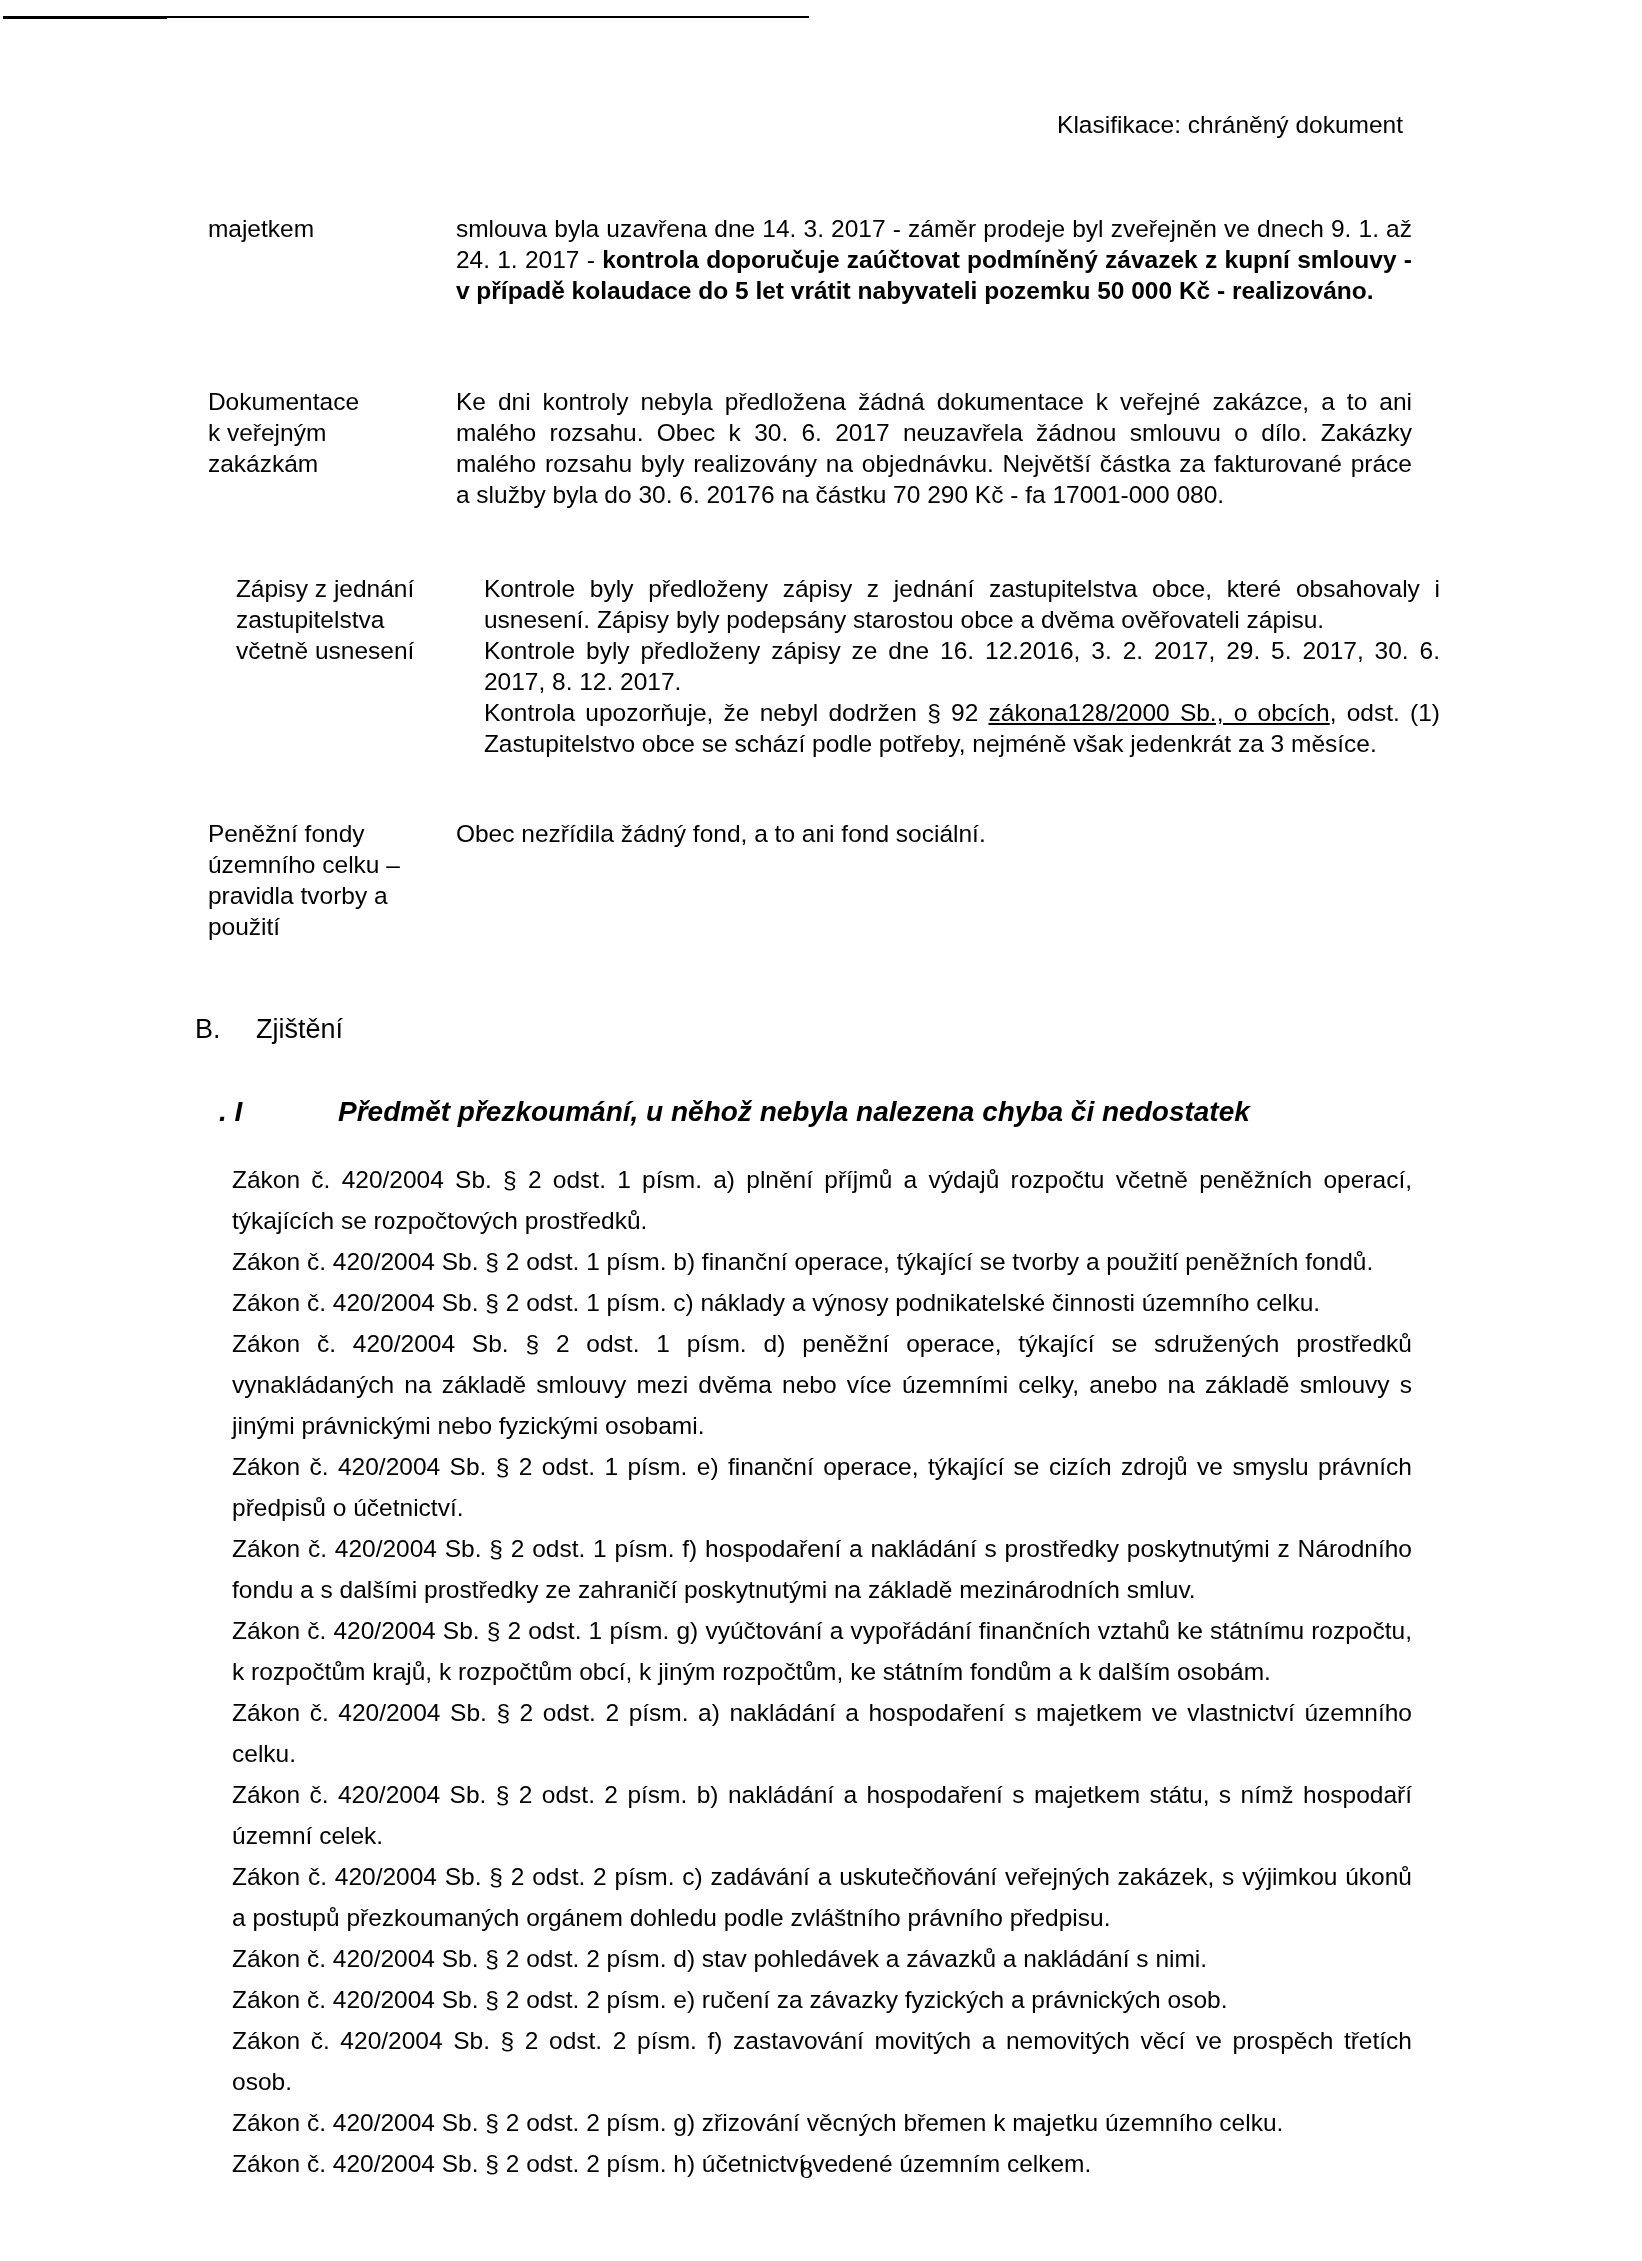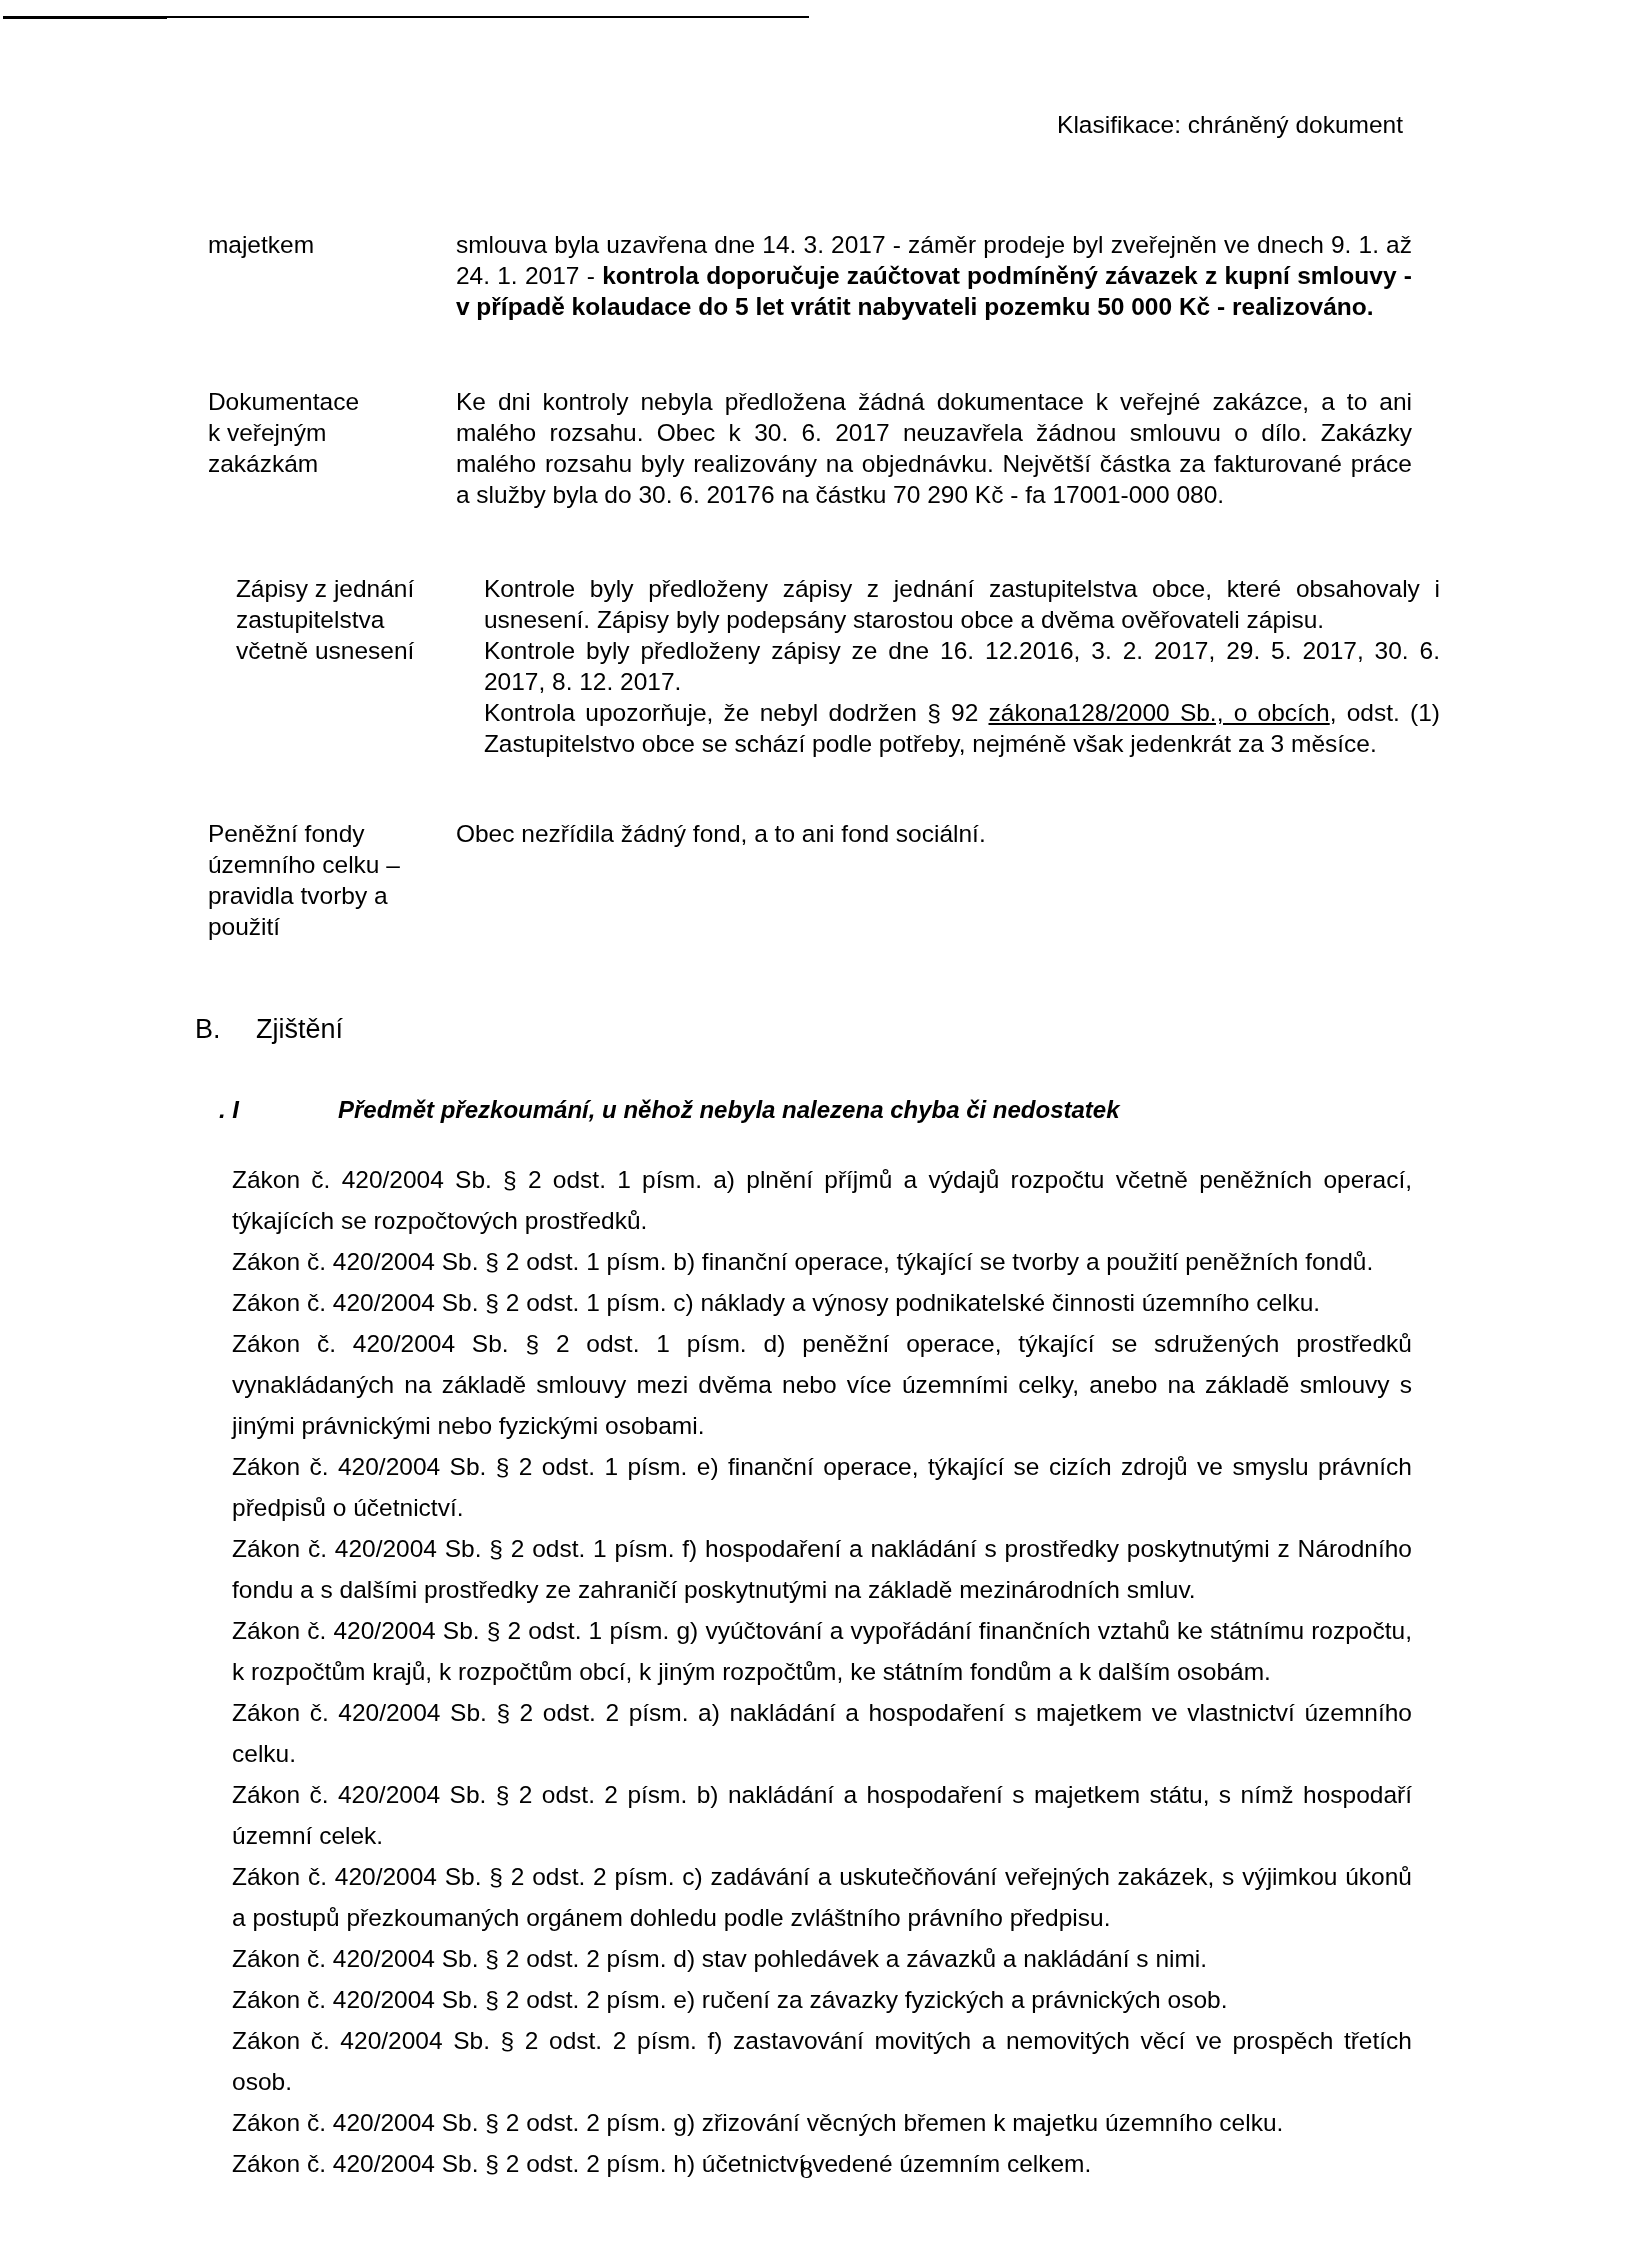--- a/index.html
+++ b/index.html
@@ -28,42 +28,42 @@
       flex: 1; text-align: justify;
     }
     .row .content p { margin: 0; }
     .bold { font-weight: bold; }
     .uline { text-decoration: underline; }
     .sec-b {
       position: absolute; left: 195px; top: 1014px; font-size: 27px; font-weight: normal;
     }
     .sec-b .letter { display: inline-block; width: 61px; }
     .sec-i {
-      position: absolute; left: 219px; top: 1096px; font-size: 24px; font-weight: bold; font-style: italic;
+      position: absolute; left: 219px; top: 1096px; font-size: 28px; font-weight: bold; font-style: italic;
     }
     .sec-i .num { display: inline-block; width: 119px; }
     .laws {
       position: absolute; left: 232px; top: 1159px; width: 1180px;
       font-size: 24.5px; line-height: 41px; text-align: justify;
     }
     .laws p { margin: 0; }
     .page-num {
       position: absolute; left: 800px; top: 2155px;
       font-family: "Liberation Serif", serif; font-size: 26px;
     }
   </style>
 </head>
 <body>
 
 <div class="top-rule"></div>
 <div class="top-rule2"></div>
 
 <div class="header-class">Klasifikace: chráněný dokument</div>
 
-<div class="row" style="top:229px;justify-content:flex-end;">
+<div class="row" style="top:213px;justify-content:flex-end;">
   <div class="label">majetkem</div>
   <div class="content">
     <span>smlouva byla uzavřena dne 14. 3. 2017 - záměr prodeje byl zveřejněn ve dnech 9. 1. až 24. 1. 2017 - </span><span class="bold">kontrola doporučuje zaúčtovat podmíněný závazek z kupní smlouvy - v případě kolaudace do 5 let vrátit nabyvateli pozemku 50 000 Kč - realizováno.</span>
   </div>
 </div>
 
 <div class="row" style="top:386px;">
   <div class="label">
     <div>Dokumentace</div>
     <div>k veřejným</div>

